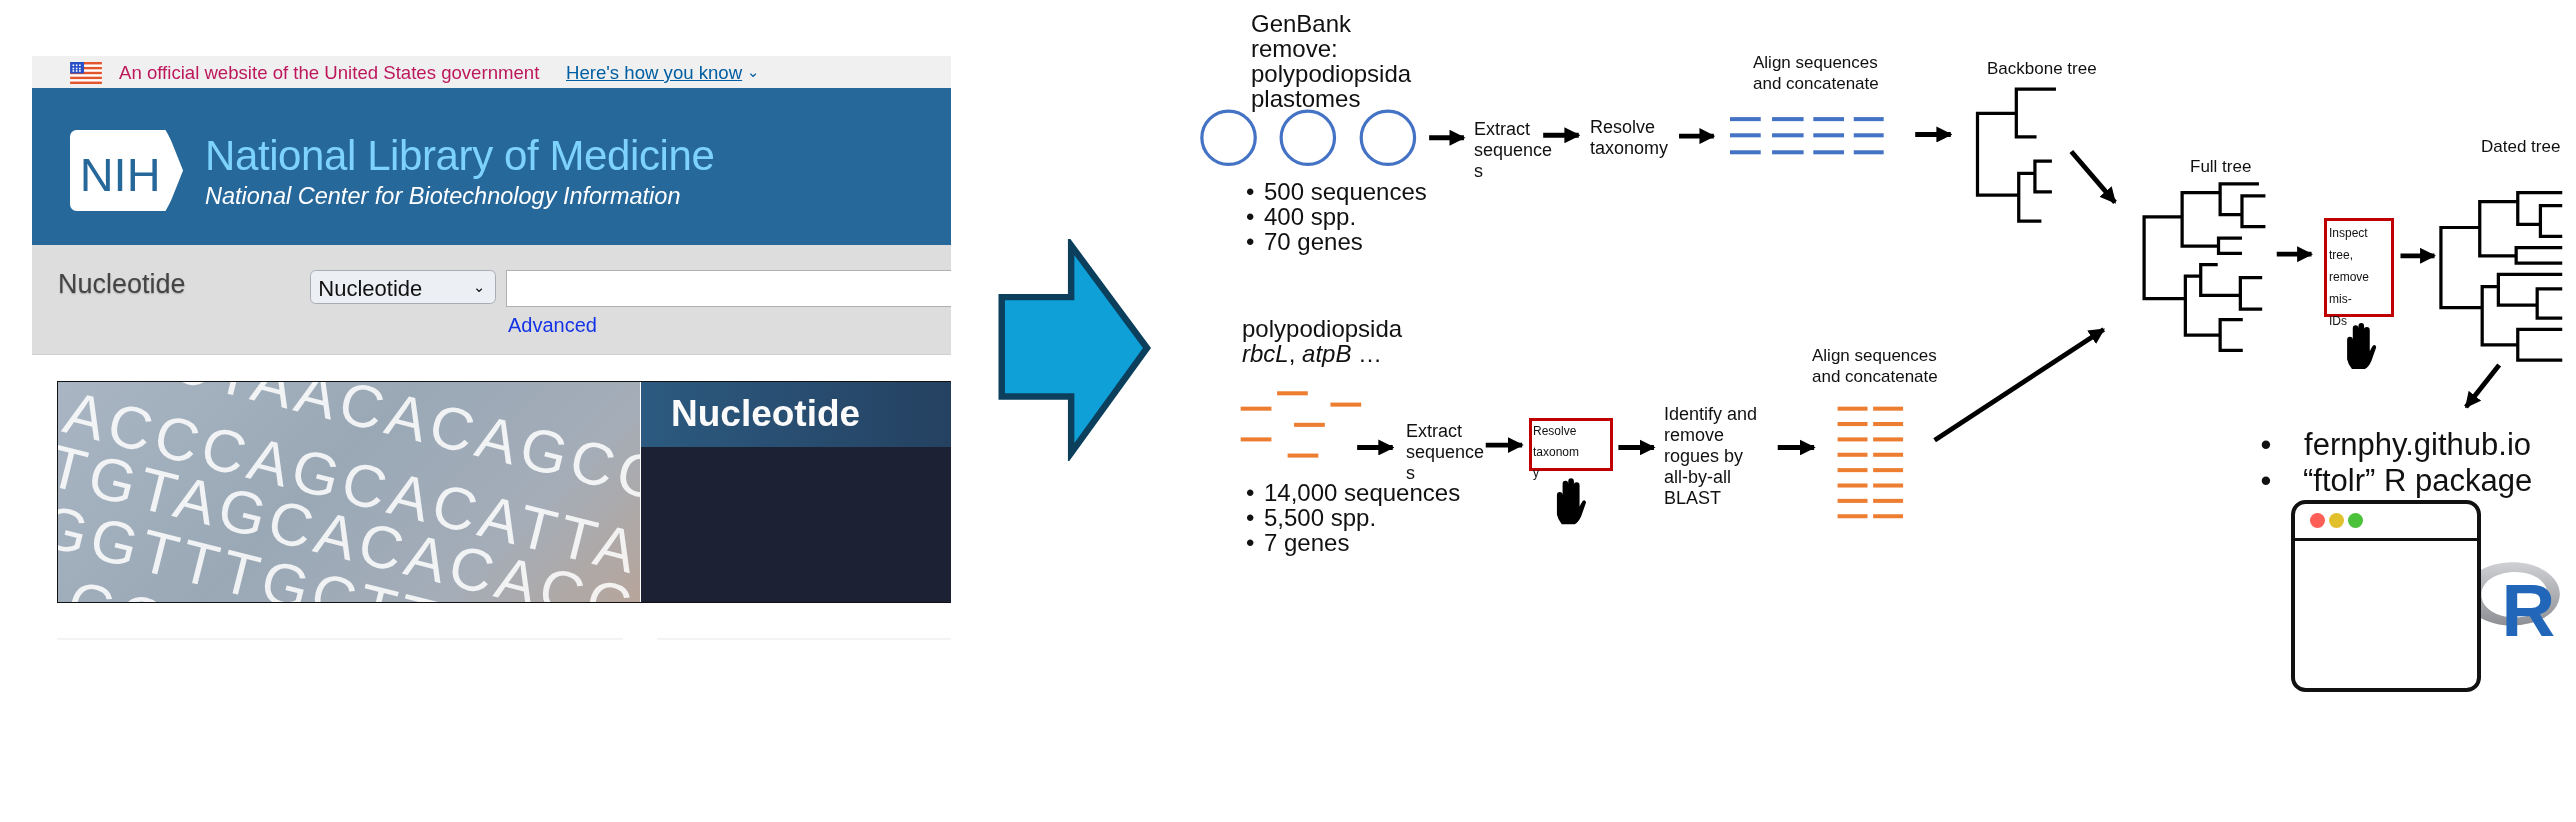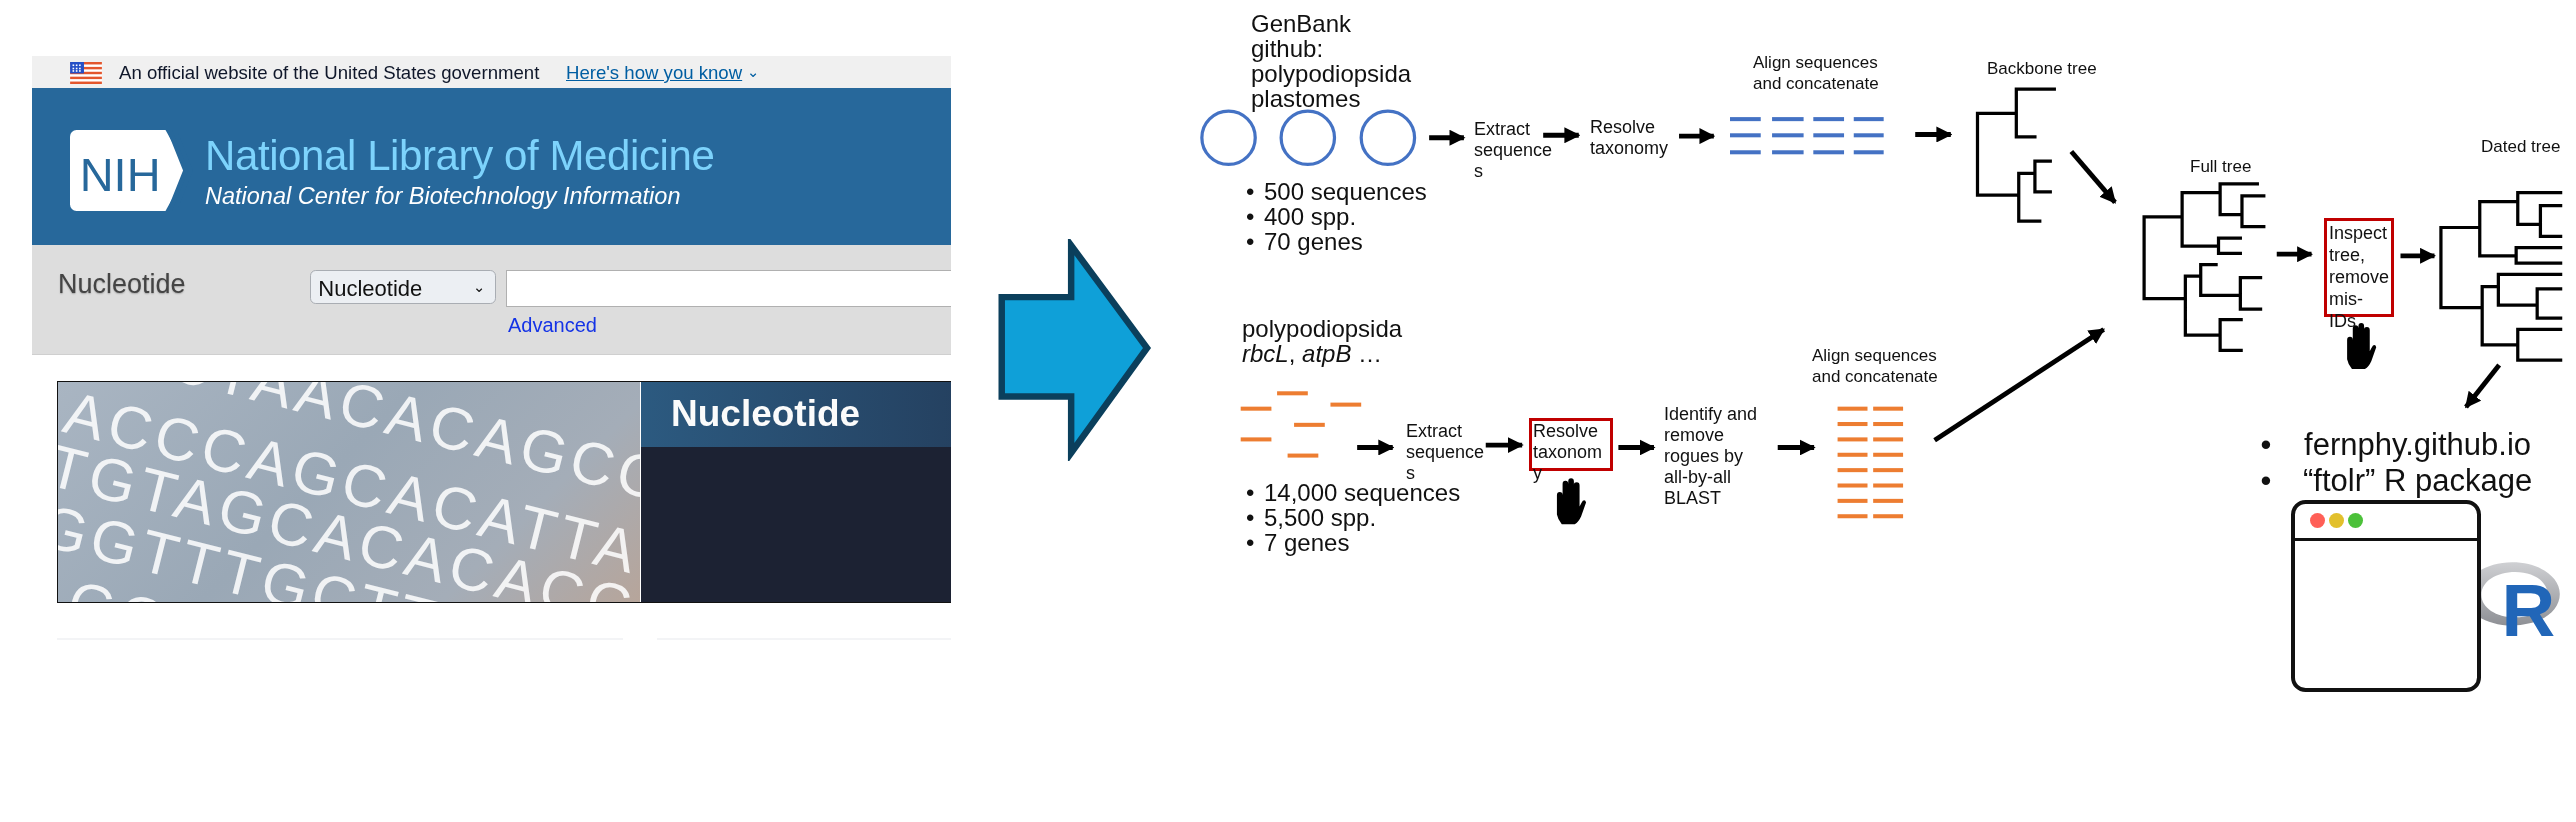--- a/index.html
+++ b/index.html
@@ -3,21 +3,21 @@
 <meta charset="utf-8">
 <style>
   html, body { margin:0; padding:0; background:#ffffff; }
   body { width:2576px; height:823px; position:relative; overflow:hidden; font-family:"Liberation Sans", sans-serif; color:#000; }
   .abs { position:absolute; }
 
   
   #web { position:absolute; left:32px; top:56px; width:919px; height:712px; overflow:hidden; background:#fff; }
   #gov-banner { position:absolute; left:0; top:0; width:919px; height:32px; background:#f0f0f0; }
   #gov-flag { position:absolute; left:38px; top:5.7px; width:32px; height:22px; }
-  #gov-text { position:absolute; left:87px; top:5.7px; font-size:18.6px; color:#0f172a; white-space:nowrap; }
+  #gov-text { position:absolute; left:87px; top:5.7px; font-size:18.6px; color:#be185d; white-space:nowrap; }
   #gov-link { position:absolute; left:534px; top:5.7px; font-size:18.6px; color:#005ea2; text-decoration:underline; white-space:nowrap; cursor:pointer; }
   #gov-link .chev { font-size:14.6px; text-decoration:none; display:inline-block; margin-left:4.9px; transform:translateY(-1.6px); }
 
   #nlm-header { position:absolute; left:0; top:32px; width:1015px; height:158px; background:#27689b; }
   #nih-logo { position:absolute; left:38px; top:42px; width:123px; height:81px; }
   #nlm-title { position:absolute; left:173px; top:44px; font-size:42px; color:#7dd3fc; white-space:nowrap; letter-spacing:-0.4px; }
   #nlm-subtitle { position:absolute; left:173px; top:95px; font-size:23.5px; font-style:italic; color:#fff; white-space:nowrap; }
 
   #search-bar { position:absolute; left:0; top:189px; width:919px; height:109px; background:#dddddd; border-bottom:1.6px solid #cfcfcf; }
   #db-label { position:absolute; left:26px; top:24px; font-size:27px; color:#444; text-shadow:0 0.8px 1.6px rgba(0,0,0,0.25); }
@@ -38,21 +38,21 @@
 
   
   .dtext { position:absolute; font-family:"Liberation Sans", sans-serif; color:#111; white-space:nowrap; }
   .t26 { font-size:24px; line-height:25px; }
   .t22 { font-size:18px; line-height:21px; }
   .t21 { font-size:17px; line-height:21px; }
   .bullets { list-style:none; margin:0; padding:0; }
   .bullets li { position:relative; padding-left:18px; }
   .bullets li::before { content:"•"; position:absolute; left:0; }
   .redbox { position:absolute; border:3.2px solid #c00000; box-sizing:border-box; }
-  .boxtext { position:absolute; font-size:18px; line-height:22px; color:#111; white-space:nowrap; }
+  .boxtext { position:absolute; font-size:12px; line-height:22px; color:#111; white-space:nowrap; }
   .out-list { font-size:31px; line-height:36px; }
   .out-list li { padding-left:44px; }
   .out-list li::before { left:1.6px; }
 
   #app-window { position:absolute; left:2291px; top:500px; width:190px; height:192px; border:4px solid #111; border-radius:14.6px; box-sizing:border-box; background:#fff; }
   #app-window .titlebar { position:absolute; left:0; right:0; top:0; height:34px; border-bottom:3.2px solid #111; }
   .dot { position:absolute; top:9px; width:15.4px; height:15.4px; border-radius:50%; }
 </style>
 </head>
 <body>
@@ -248,21 +248,21 @@
       </linearGradient>
     </defs>
     <path fill="url(#rgray)" fill-rule="evenodd" d="M3106 695 C3140 695 3165 713 3165 734 C3165 756 3140 773 3106 773 C3073 773 3047 756 3047 734 C3047 713 3073 695 3106 695 Z
       M3110 707 C3086 707 3068 719 3068 735 C3068 751 3086 763 3110 763 C3133 763 3150 751 3150 735 C3150 719 3133 707 3110 707 Z"></path>
     <text id="r-letter" x="3093" y="786" font-family="Liberation Sans, sans-serif" font-weight="bold" font-size="92" fill="#2166b8">R</text>
   </g>
 </svg>
 
 <div class="dtext t26" style="left:1251px; top:10.5px;">
   <div>GenBank</div>
-  <div>github:</div>
+  <div>remove:</div>
   <div>polypodiopsida</div>
   <div>plastomes</div>
 </div>
 <ul class="dtext t26 bullets" style="left:1246px; top:179px;">
   <li>500 sequences</li>
   <li>400 spp.</li>
   <li>70 genes</li>
 </ul>
 <div class="dtext t22" style="left:1474px; top:119px;">
   <div>Extract</div>

